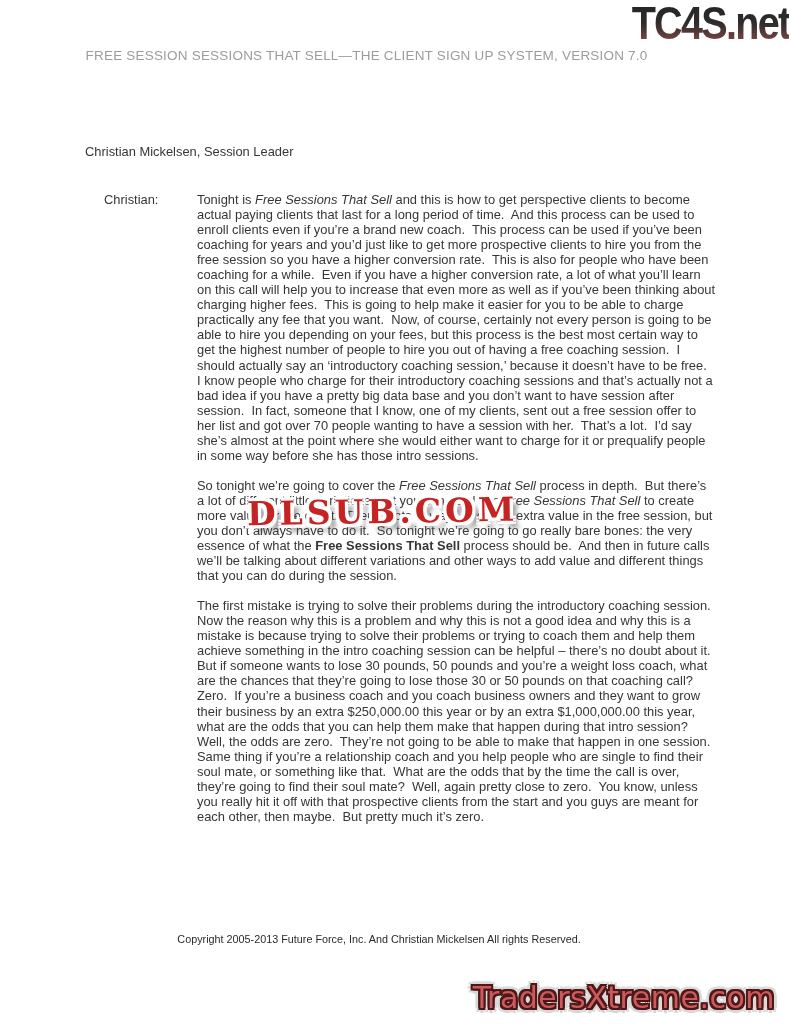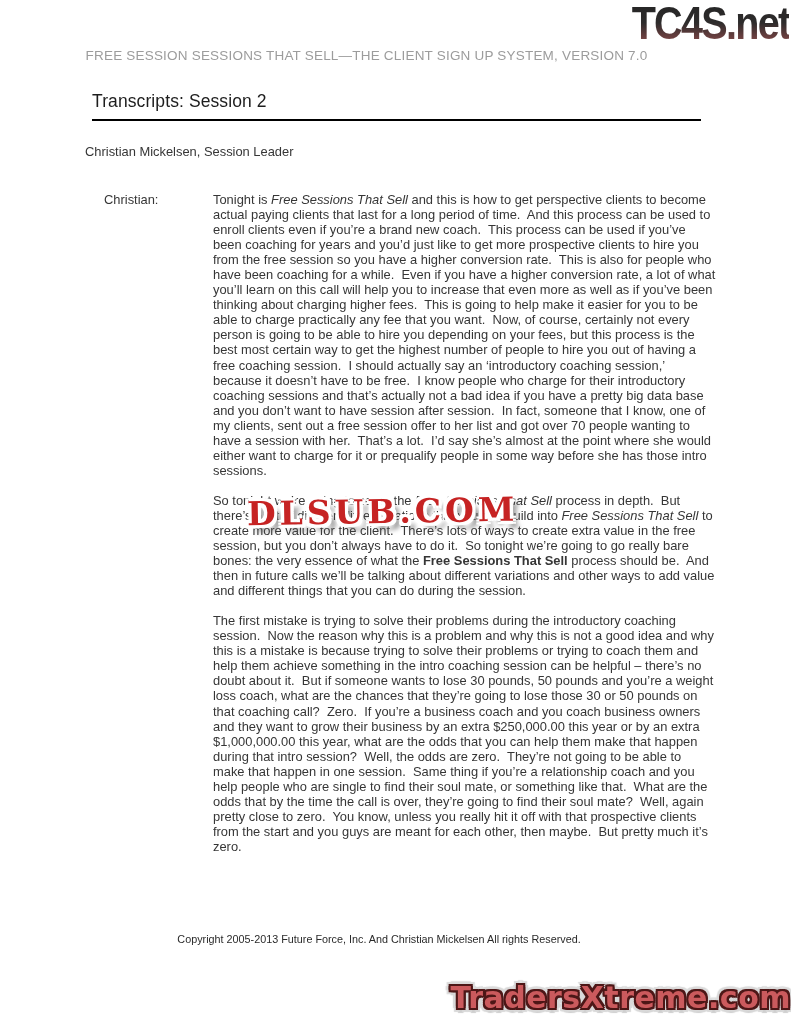--- a/index.html
+++ b/index.html
@@ -82,21 +82,21 @@
   }
   .speaker-block { display: flex; align-items: flex-start; }
   .speaker-label {
     width: 93px;
     flex-shrink: 0;
     font-size: 12.9px;
     line-height: 15px;
   }
   .speaker-paragraphs { width: 519px; }
   .speaker-paragraphs p {
-    margin: 0 0 15px 16px;
+    margin: 0 0 15px 0;
     font-size: 12.9px;
     line-height: 15.05px;
     white-space: pre-wrap;
     color: #363636;
   }
   .run-i { font-style: italic; }
   .run-b { font-weight: bold; }
 
   
   .watermark-dlsub {
@@ -128,23 +128,23 @@
     text-align: center;
     font-size: 10.8px;
     line-height: 13px;
     color: #2a2a2a;
   }
 
   
   .watermark-traders {
     position: absolute;
     top: 981px;
-    right: 0;
+    right: 16px;
     font-family: "DejaVu Sans", sans-serif;
-    font-weight: 700;
+    font-weight: 400;
     font-size: 30px;
     line-height: 34px;
     letter-spacing: 0.5px;
     color: #cb5a5d;
     white-space: nowrap;
     text-shadow:
       -2px -2px 0 #4d1717,  2px -2px 0 #4d1717,
       -2px  2px 0 #4d1717,  2px  2px 0 #4d1717,
        0   -2px 0 #4d1717,  0    2px 0 #4d1717,
       -2px  0   0 #4d1717,  2px  0   0 #4d1717,
@@ -156,23 +156,20 @@
 </style>
 </head>
 <body>
 
 <div class="page">
 
   <div class="doc-header">FREE SESSION SESSIONS THAT SELL—THE CLIENT SIGN UP SYSTEM, VERSION 7.0</div>
 
   <div class="brand-logo">TC4S.net</div>
 
-  <div class="title-block">
-    <span class="page-title">Transcripts: Session 2</span>
-  </div>
 
   <div class="session-leader">Christian Mickelsen, Session Leader</div>
 
   <div class="transcript">
     <div class="speaker-block">
       <div class="speaker-label">Christian:</div>
       <div class="speaker-paragraphs">
         <p><span>Tonight is </span><span class="run-i">Free Sessions That Sell</span><span> and this is how to get perspective clients to become actual paying clients that last for a long period of time.  And this process can be used to enroll clients even if you’re a brand new coach.  This process can be used if you’ve been coaching for years and you’d just like to get more prospective clients to hire you from the free session so you have a higher conversion rate.  This is also for people who have been coaching for a while.  Even if you have a higher conversion rate, a lot of what you’ll learn on this call will help you to increase that even more as well as if you’ve been thinking about charging higher fees.  This is going to help make it easier for you to be able to charge practically any fee that you want.  Now, of course, certainly not every person is going to be able to hire you depending on your fees, but this process is the best most certain way to get the highest number of people to hire you out of having a free coaching session.  I should actually say an ‘introductory coaching session,’ because it doesn’t have to be free.  I know people who charge for their introductory coaching sessions and that’s actually not a bad idea if you have a pretty big data base and you don’t want to have session after session.  In fact, someone that I know, one of my clients, sent out a free session offer to her list and got over 70 people wanting to have a session with her.  That’s a lot.  I’d say she’s almost at the point where she would either want to charge for it or prequalify people in some way before she has those intro sessions.</span></p>
         <p><span>So tonight we’re going to cover the </span><span class="run-i">Free Sessions That Sell</span><span> process in depth.  But there’s a lot of different little variations that you can build into </span><span class="run-i">Free Sessions That Sell</span><span> to create more value for the client.  There’s lots of ways to create extra value in the free session, but you don’t always have to do it.  So tonight we’re going to go really bare bones: the very essence of what the </span><span class="run-b">Free Sessions That Sell</span><span> process should be.  And then in future calls we’ll be talking about different variations and other ways to add value and different things that you can do during the session.</span></p>
         <p><span>The first mistake is trying to solve their problems during the introductory coaching session.  Now the reason why this is a problem and why this is not a good idea and why this is a mistake is because trying to solve their problems or trying to coach them and help them achieve something in the intro coaching session can be helpful – there’s no doubt about it.  But if someone wants to lose 30 pounds, 50 pounds and you’re a weight loss coach, what are the chances that they’re going to lose those 30 or 50 pounds on that coaching call?  Zero.  If you’re a business coach and you coach business owners and they want to grow their business by an extra $250,000.00 this year or by an extra $1,000,000.00 this year, what are the odds that you can help them make that happen during that intro session?  Well, the odds are zero.  They’re not going to be able to make that happen in one session.  Same thing if you’re a relationship coach and you help people who are single to find their soul mate, or something like that.  What are the odds that by the time the call is over, they’re going to find their soul mate?  Well, again pretty close to zero.  You know, unless you really hit it off with that prospective clients from the start and you guys are meant for each other, then maybe.  But pretty much it’s zero.</span></p>

